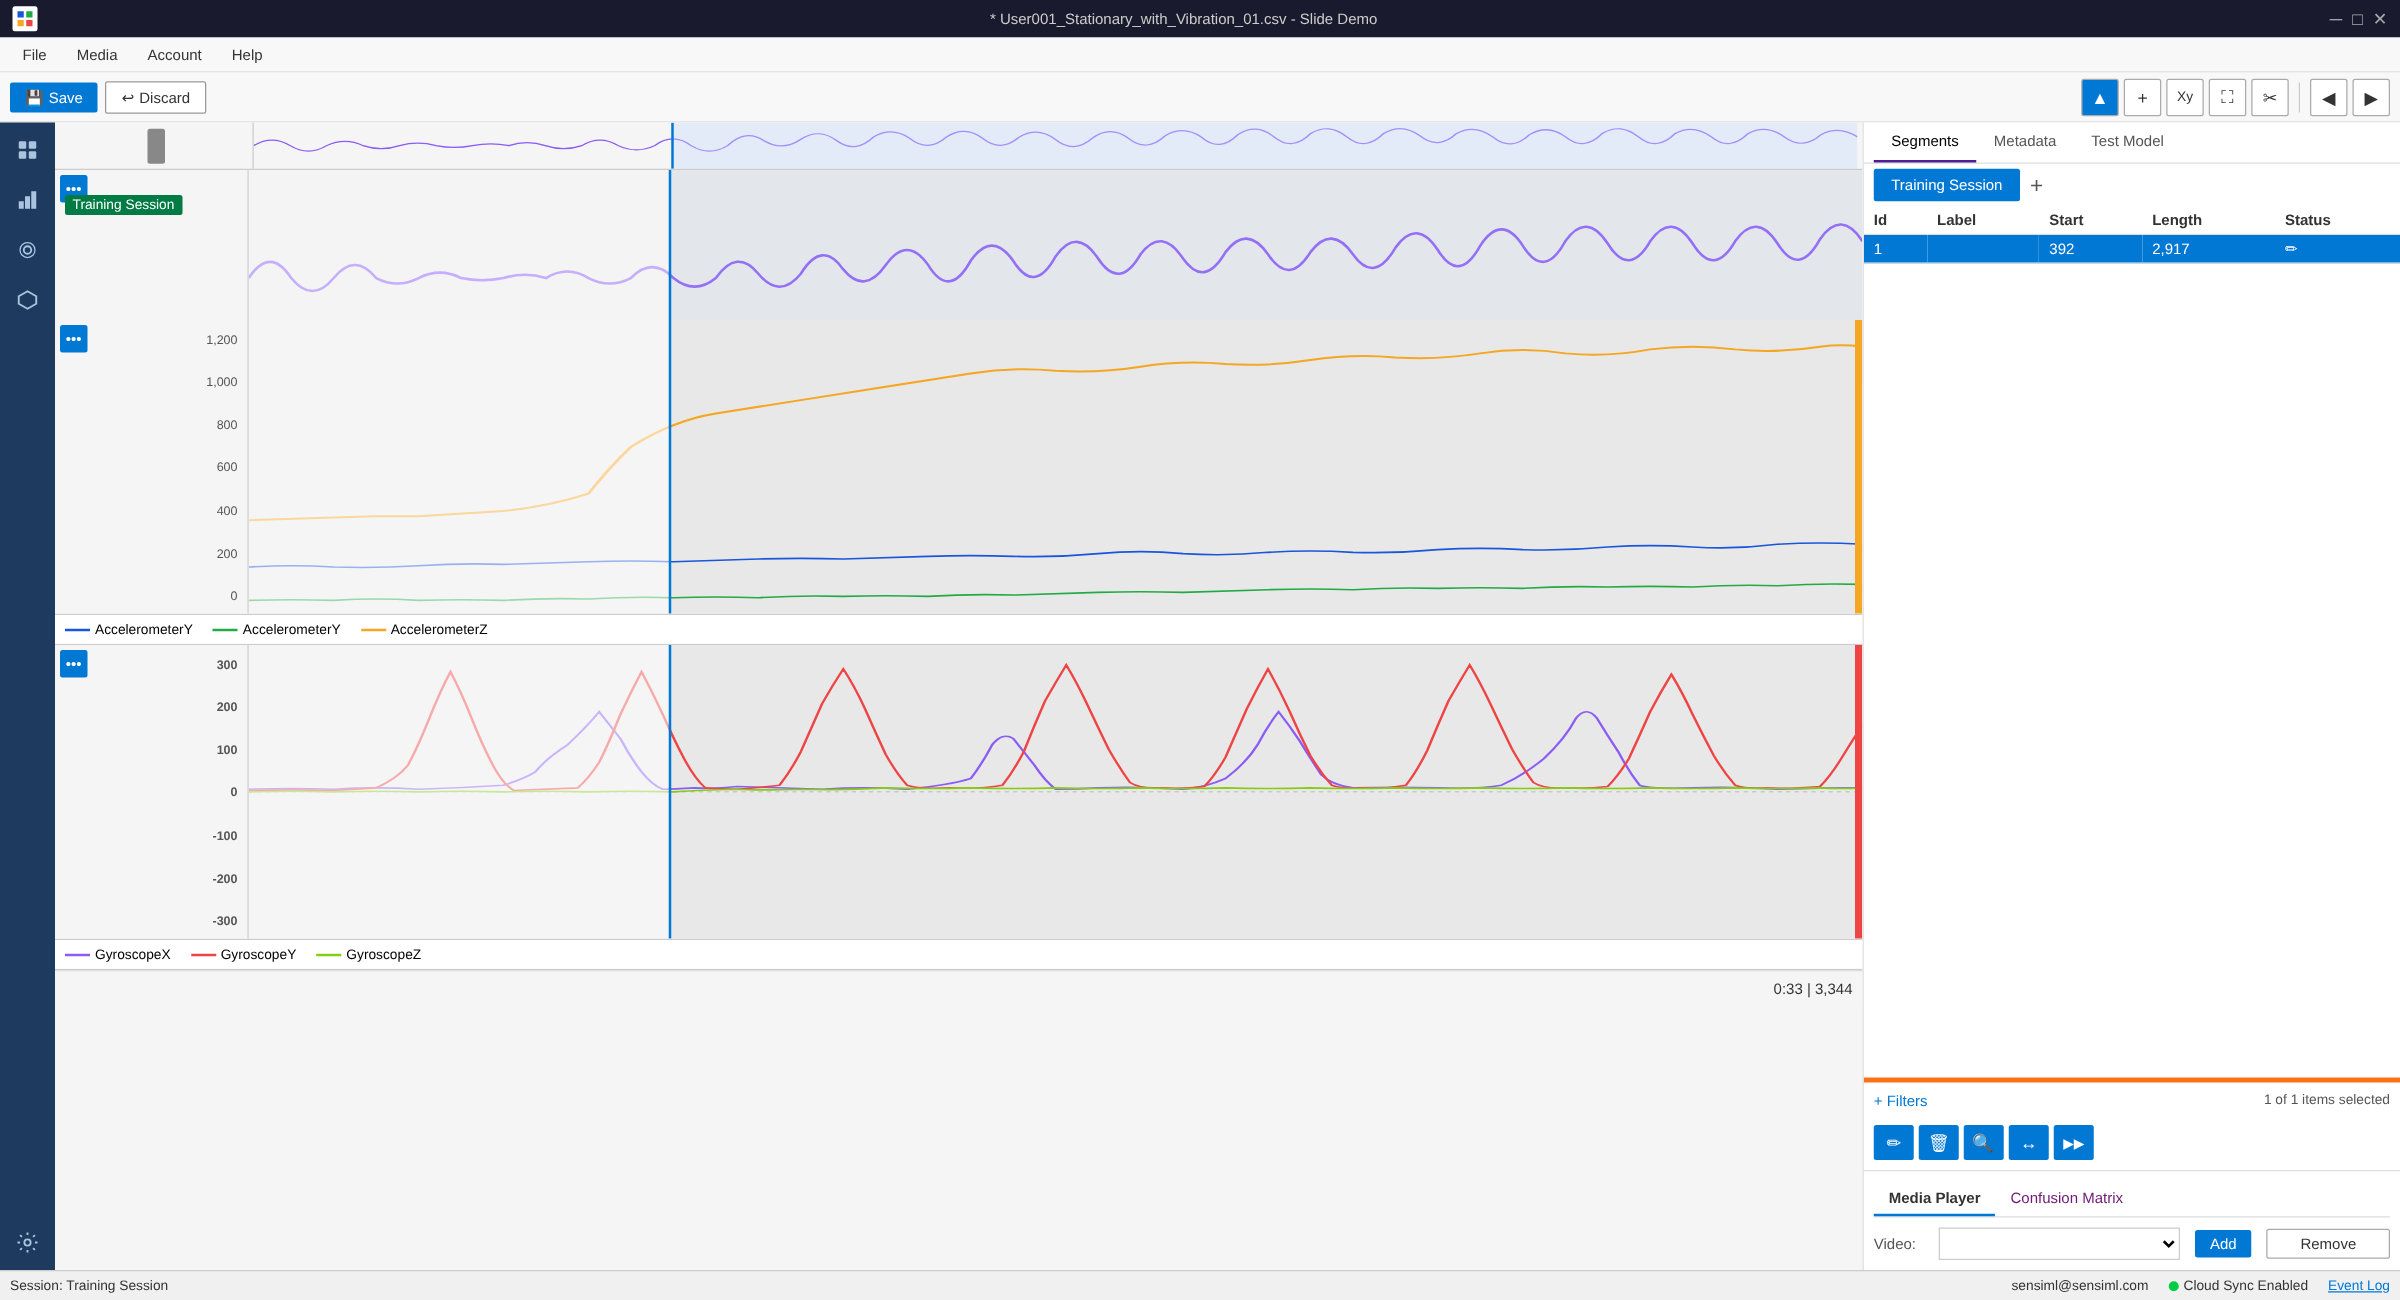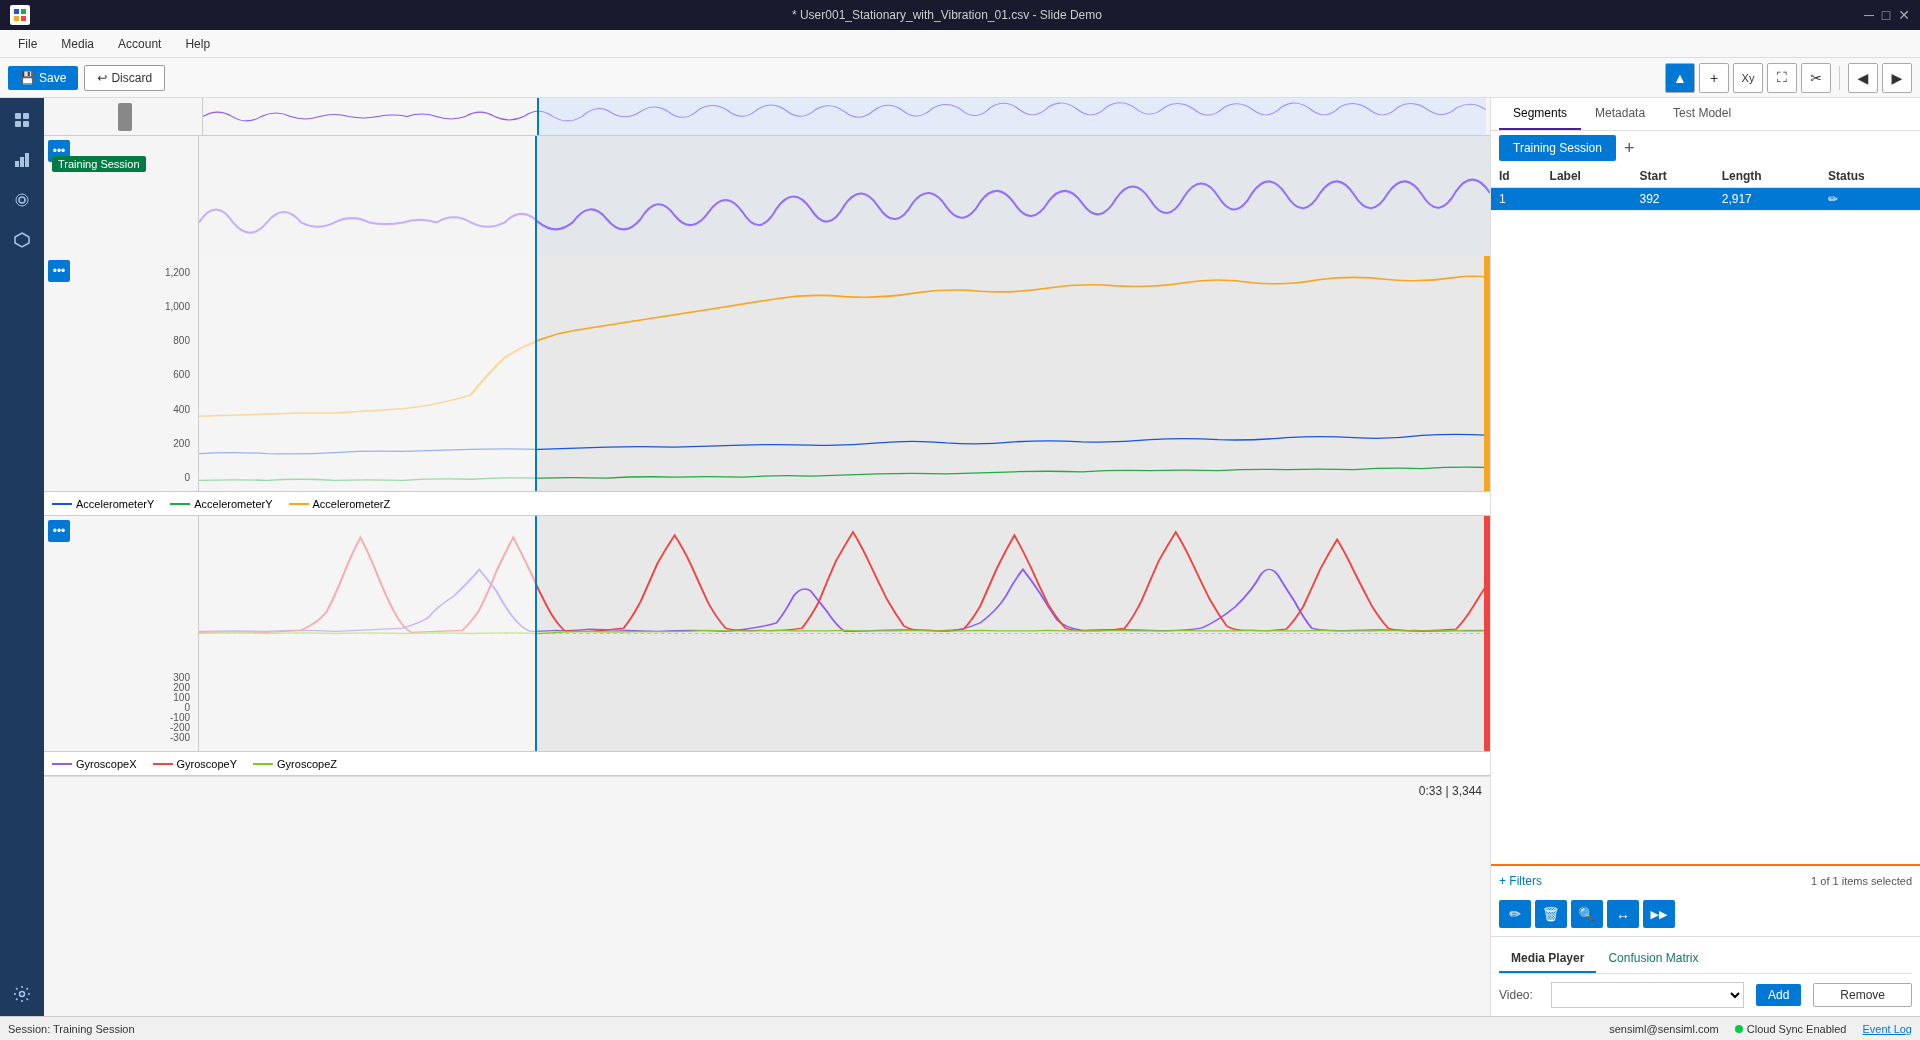--- a/index.html
+++ b/index.html
@@ -257,24 +257,23 @@
     .seg-table td {
       padding: 4px 8px;
       border-bottom: 1px solid #f0f0f0;
     }
     .seg-table tr.selected td {
       background: #0078d4;
       color: white;
     }
     .seg-actions {
       display: flex;
-      align-items: center;
       justify-content: space-between;
       padding: 8px;
-      border-top: 2px solid #f97316;
+      border-top: 4px solid #f97316;
     }
     .filters-btn {
       background: none;
       border: none;
       cursor: pointer;
       color: #0078d4;
       font-size: 12px;
     }
     .count-label { font-size: 11px; color: #555; }
     .seg-buttons {
@@ -294,21 +293,21 @@
       justify-content: center;
       border-radius: 2px;
     }
 
     
     #media-player-area {
       border-top: 1px solid #ddd;
       padding: 8px;
     }
     .media-tabs { display: flex; border-bottom: 1px solid #ddd; margin-bottom: 8px; }
-    .media-tab { padding: 6px 12px; cursor: pointer; font-size: 12px; color: #0f766e; border-bottom: 2px solid transparent; }
+    .media-tab { padding: 6px 12px; cursor: pointer; font-size: 12px; color: #701a75; border-bottom: 2px solid transparent; }
     .media-tab.active { color: #333; font-weight: 600; border-bottom: 2px solid #0078d4; }
     .media-row { display: flex; align-items: center; gap: 12px; }
     .media-label { font-size: 12px; color: #555; min-width: 40px; }
     .media-select {
       flex: 1;
       border: 1px solid #ccc;
       height: 26px;
       font-size: 12px;
       padding: 0 4px;
       background: white;
@@ -523,21 +522,21 @@
         </div>
       </div>
     </div>
 
     <div class="chart-panel" style="height:260px;display:flex;flex-direction:column;">
       <div style="display:flex;flex:1;overflow:hidden;">
         <div class="chart-y-axis" style="width:155px;border-right:1px solid #ccc;background:#f5f5f5;position:relative;">
           <button class="chart-options-btn" style="position:absolute;top:4px;left:4px;">
             <span>•••</span>
           </button>
-          <div style="display:flex;flex-direction:column;justify-content:flex-end;height:100%;padding:8px 4px 4px 30px;align-items:flex-end;">
+          <div style="display:flex;flex-direction:column;justify-content:space-between;height:100%;padding:8px 4px 4px 30px;align-items:flex-end;font-weight:bold;">
             <span class="y-label">300</span>
             <span class="y-label">200</span>
             <span class="y-label">100</span>
             <span class="y-label">0</span>
             <span class="y-label">-100</span>
             <span class="y-label">-200</span>
             <span class="y-label">-300</span>
           </div>
         </div>
         <div class="chart-plot-area" style="flex:1;position:relative;background:#e8e8e8;">

